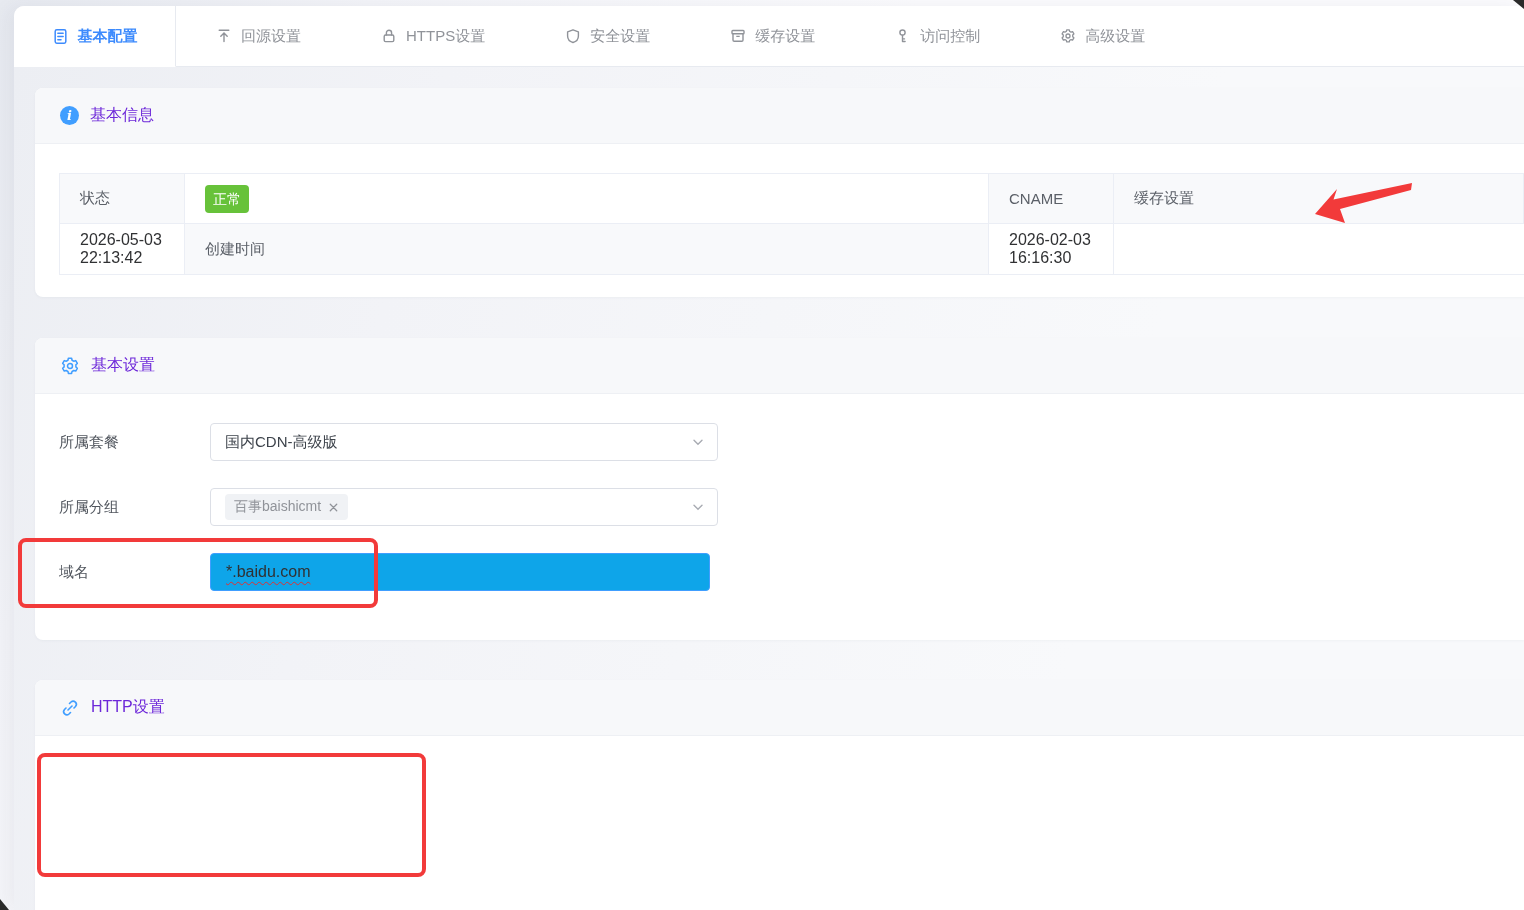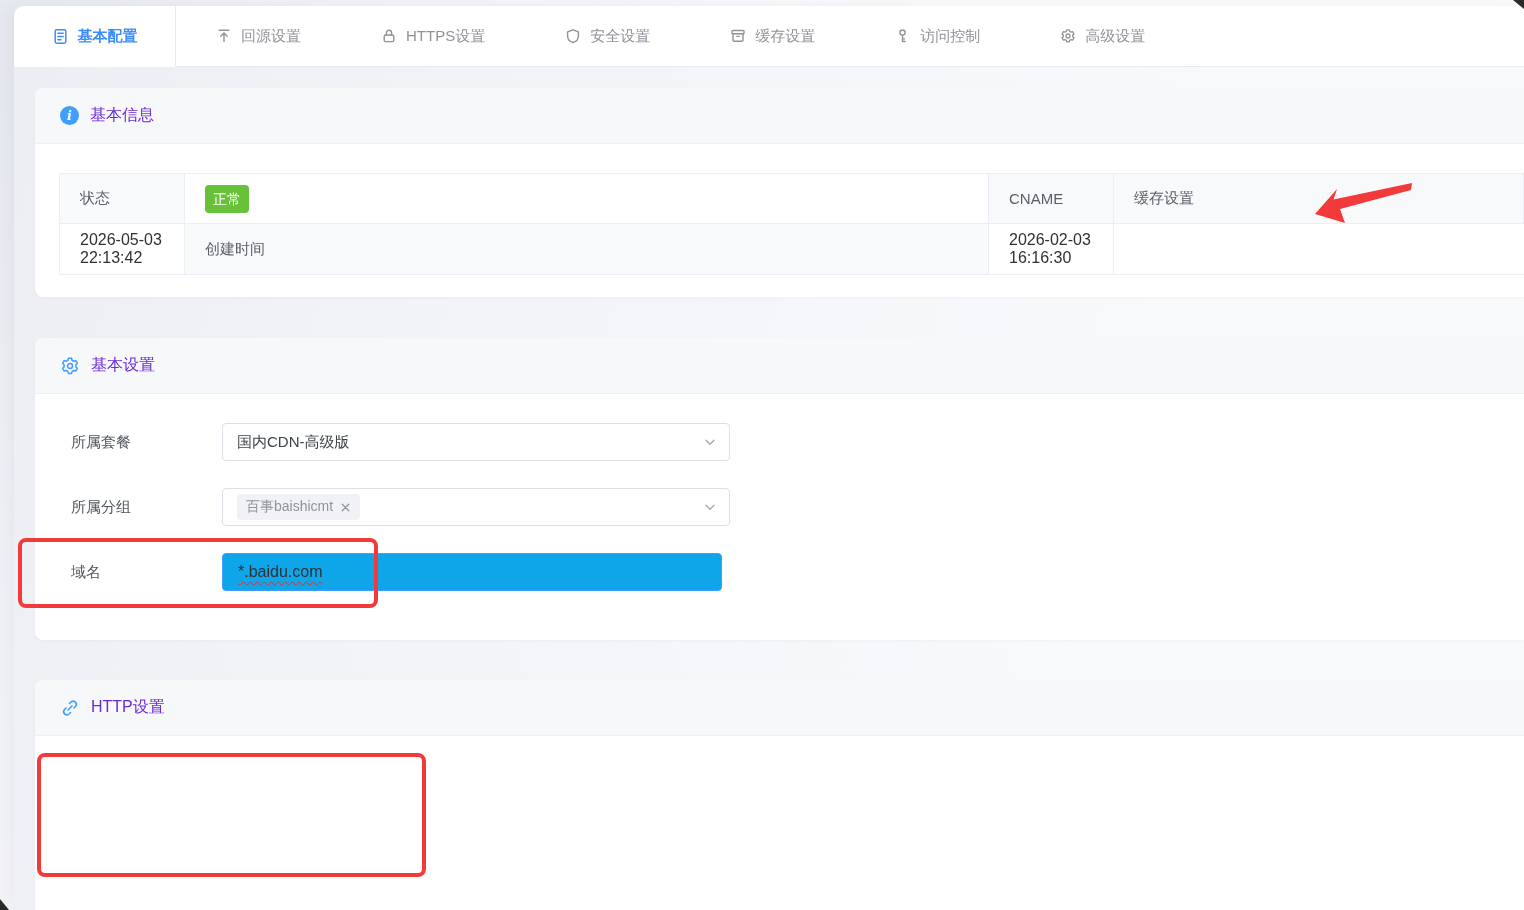--- a/index.html
+++ b/index.html
@@ -61,21 +61,21 @@
   }
   .itc:nth-child(n+5){ border-bottom:none; }
   .itc.lbl{ background:#f8f9fb; color:#5b6068; }
   .itc.val{ color:#303133; font-size:16px; }
   .status-badge{
     background:#67c23a; color:#fff; font-size:14px; line-height:1;
     padding:7px 8px; border-radius:4px; font-weight:500;
   }
   .copy-btn{ margin-left:14px; display:flex; align-items:center; cursor:pointer; color:#409eff; background:none; border:none; }
   
-  .form{ padding:29px 24px 0 36px; }
+  .form{ padding:29px 24px 0 24px; }
   .frow{ display:flex; align-items:center; margin-bottom:27px; }
   .flabel{ width:151px; font-size:15px; color:#51565e; }
   .select-box{
     width:508px; height:38px; border:1px solid #dcdfe6; border-radius:4px;
     display:flex; align-items:center; padding:0 14px; position:relative;
     font-size:15px; color:#3d434b; background:#fff; cursor:pointer;
   }
   .select-box .chev{ position:absolute; right:12px; color:#a8abb2; display:flex; }
   .tag{
     background:#f0f2f5; border-radius:4px; height:26px; padding:0 9px;

